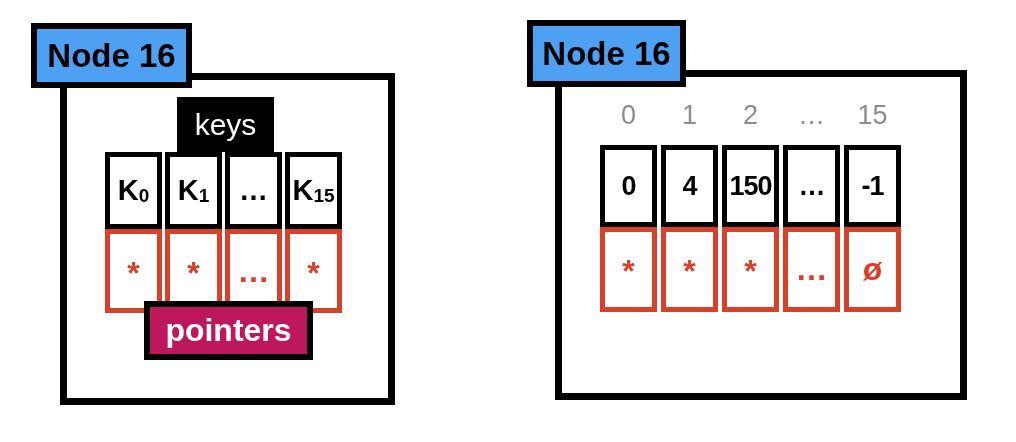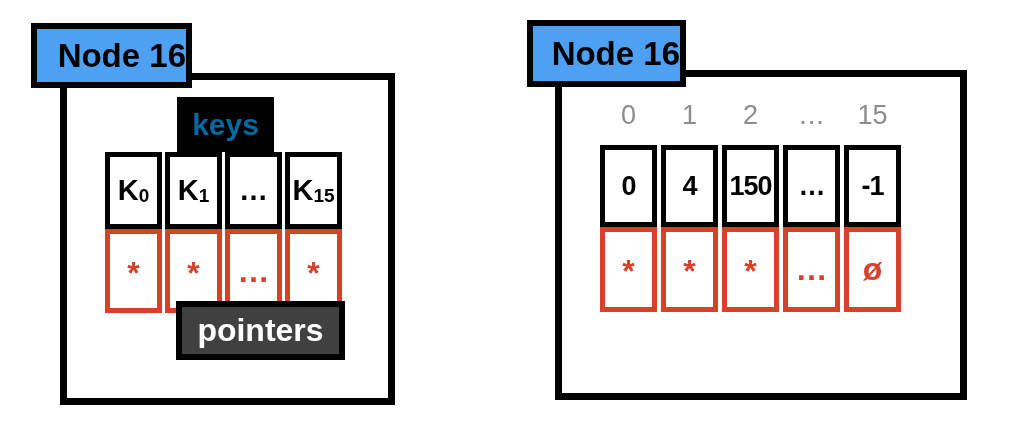--- a/index.html
+++ b/index.html
@@ -19,45 +19,44 @@
     background: #fff;
     z-index: 1;
   }
   .bigbox.left  { left: 60px;  top: 73px; width: 335px; height: 332px; }
   .bigbox.right { left: 555px; top: 70px; width: 412px; height: 330px; }
 
   
   .node-badge {
     background: #4DA0F2;
     border: 6px solid #000;
-    display: flex; align-items: center; justify-content: flex-end;
+    display: flex; align-items: center; justify-content: center;
     font-size: 33px; font-weight: bold; color: #000;
     z-index: 5;
   }
   .node-badge.left  { left: 31px;  top: 23px; width: 161px; height: 65px; }
   .node-badge.right { left: 527px; top: 20px; width: 159px; height: 67px; }
 
   
   .keys-tag {
     left: 177px; top: 97px; width: 97px; height: 55px;
-    background: #000; color: #0369a1;
+    background: #000; color: #ffffff;
     display: flex; align-items: center; justify-content: center;
-    font-size: 30px; font-weight: bold;
+    font-size: 30px; font-weight: normal;
     z-index: 4;
   }
 
   
   .pointers-tag {
     left: 144px; top: 301px; width: 169px; height: 59px;
-    background: #404040; color: #fff;
+    background: #be185d; color: #fff;
     border: 6px solid #000;
     display: flex; align-items: center; justify-content: center;
     font-size: 32px; font-weight: bold;
     z-index: 4;
-    margin-left: 32px;
   }
 
   
   .row { display: flex; z-index: 3; }
   .row.l-keys { left: 105px; top: 152px; gap: 3px; }
   .row.l-ptrs { left: 105px; top: 229px; gap: 3px; }
   .row.r-idx  { left: 600px; top: 98px;  gap: 4px; }
   .row.r-keys { left: 600px; top: 145px; gap: 4px; }
   .row.r-ptrs { left: 600px; top: 227px; gap: 4px; }
 

